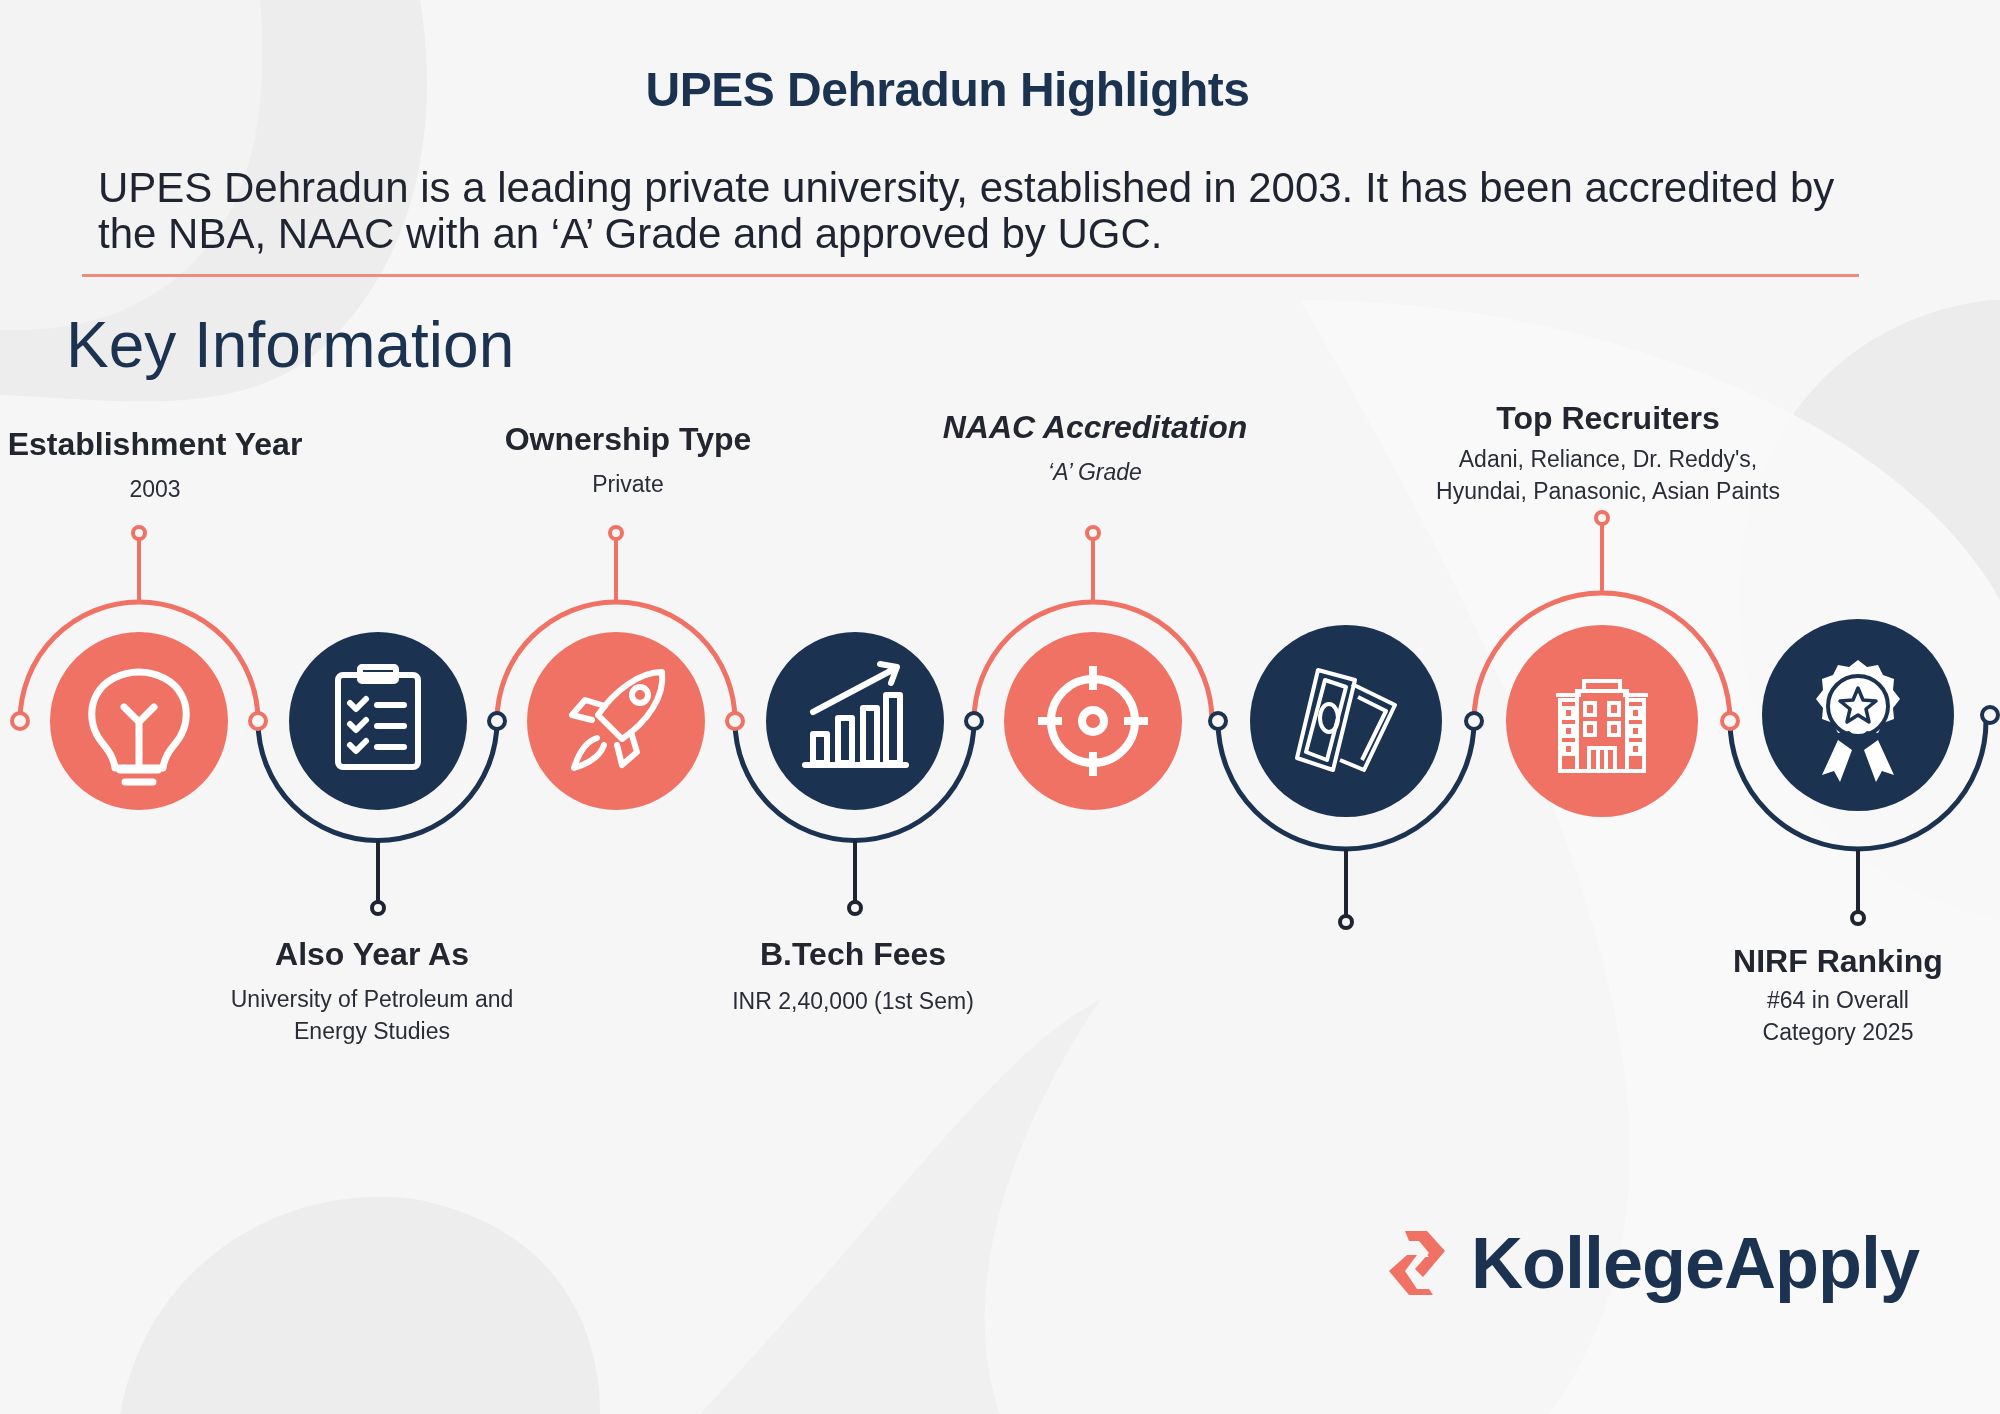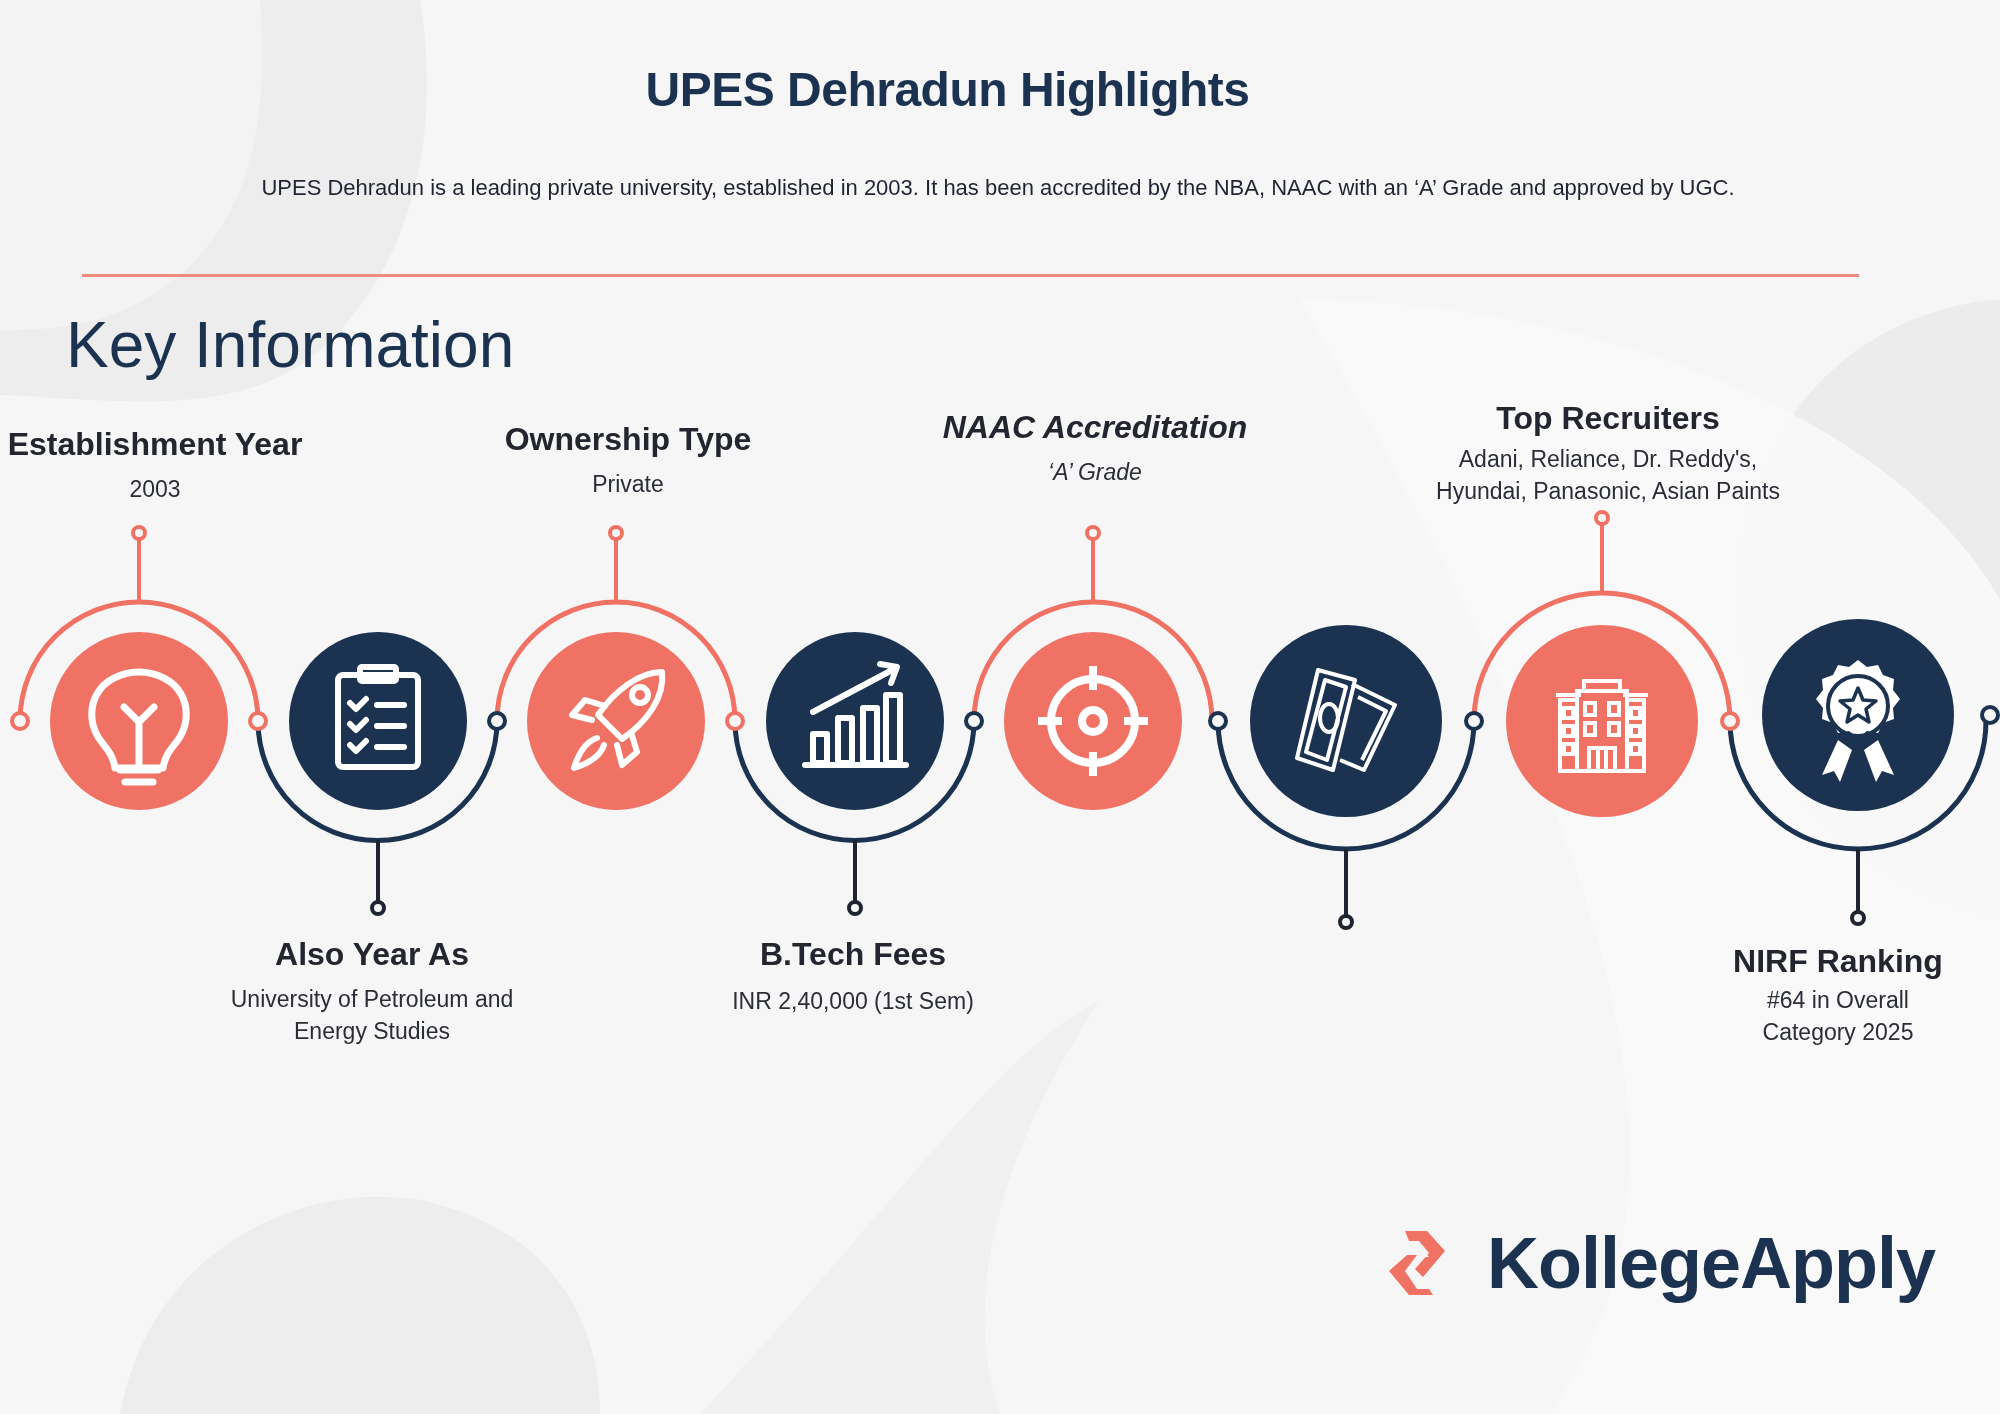--- a/index.html
+++ b/index.html
@@ -1,27 +1,27 @@
 <!DOCTYPE html>
 <html><head>
 <meta charset="utf-8">
 <style>
   html, body { margin:0; padding:0; }
   body { width:2000px; height:1414px; overflow:hidden; background:#f6f6f7; font-family:"Liberation Sans", sans-serif; position:relative; }
   .bg { position:absolute; inset:0; z-index:0; }
   .content { position:absolute; inset:0; z-index:1; }
   .title { position:absolute; left:0; width:1895px; top:62px; text-align:center; font-size:48px; font-weight:700; color:#1b3350; letter-spacing:-0.5px; margin:0; }
-  .intro { position:absolute; left:98px; top:165px; width:1800px; font-size:22px; line-height:46px; color:#1f2430; margin:0;text-align:center; }
+  .intro { position:absolute; left:98px; top:165px; width:1800px; font-size:42px; line-height:46px; color:#1f2430; margin:0; }
   .divider { position:absolute; left:82px; top:274px; width:1777px; height:3px; background:#ee8b7f; }
   .section-title { position:absolute; left:66px; top:308px; font-size:64px; font-weight:400; color:#1b3350; margin:0; }
   .label { position:absolute; text-align:center; transform:translateX(-50%); white-space:nowrap; }
   .label .head { font-size:32px; font-weight:700; color:#23262f; }
   .label .val { font-size:23px; color:#2a2d35; line-height:32px; margin-top:10px; }
   .timeline { position:absolute; left:0; top:0; width:2000px; height:1414px; }
-  .logo { position:absolute; left:1383px; top:1222px; display:flex; align-items:center; gap:32px; }
+  .logo { position:absolute; left:1383px; top:1222px; display:flex; align-items:center; gap:16px; }
   .logo-text { font-size:72px; font-weight:700; color:#1b3350; letter-spacing:-1px; }
 </style>
 </head>
 <body>
 
 <svg class="bg" width="2000" height="1414" viewBox="0 0 2000 1414">
   <path d="M0 0 L420 0 C440 120 420 260 320 350 C240 420 120 400 0 395 Z" fill="#ededee"></path>
   <path d="M0 0 L260 0 C270 120 250 230 160 290 C100 330 40 330 0 330 Z" fill="#f3f3f4"></path>
   <path d="M1990 300 C1820 320 1720 470 1740 640 C1760 820 1900 900 2000 920 L2000 300 Z" fill="#ececed"></path>
   <path d="M1300 300 C1600 300 1900 420 2000 600 L2000 1414 L1550 1414 C1700 1200 1650 900 1300 300 Z" fill="#f9f9fa" opacity="0.9"></path>

